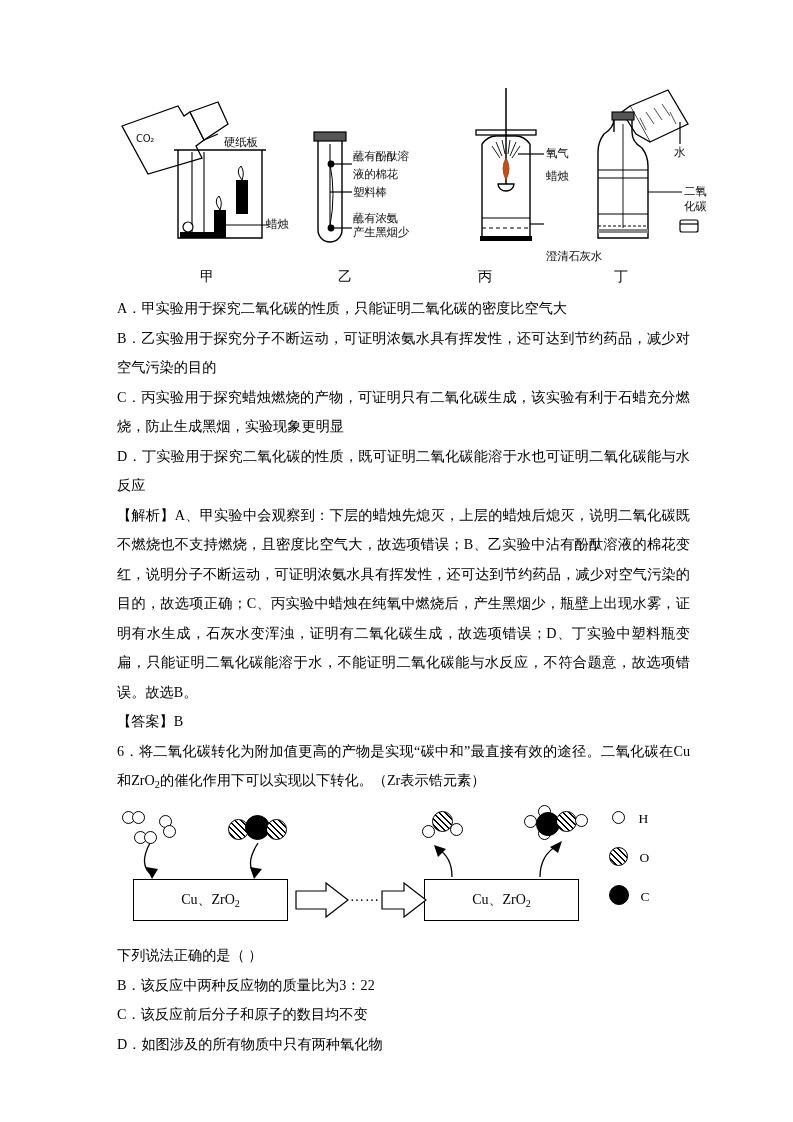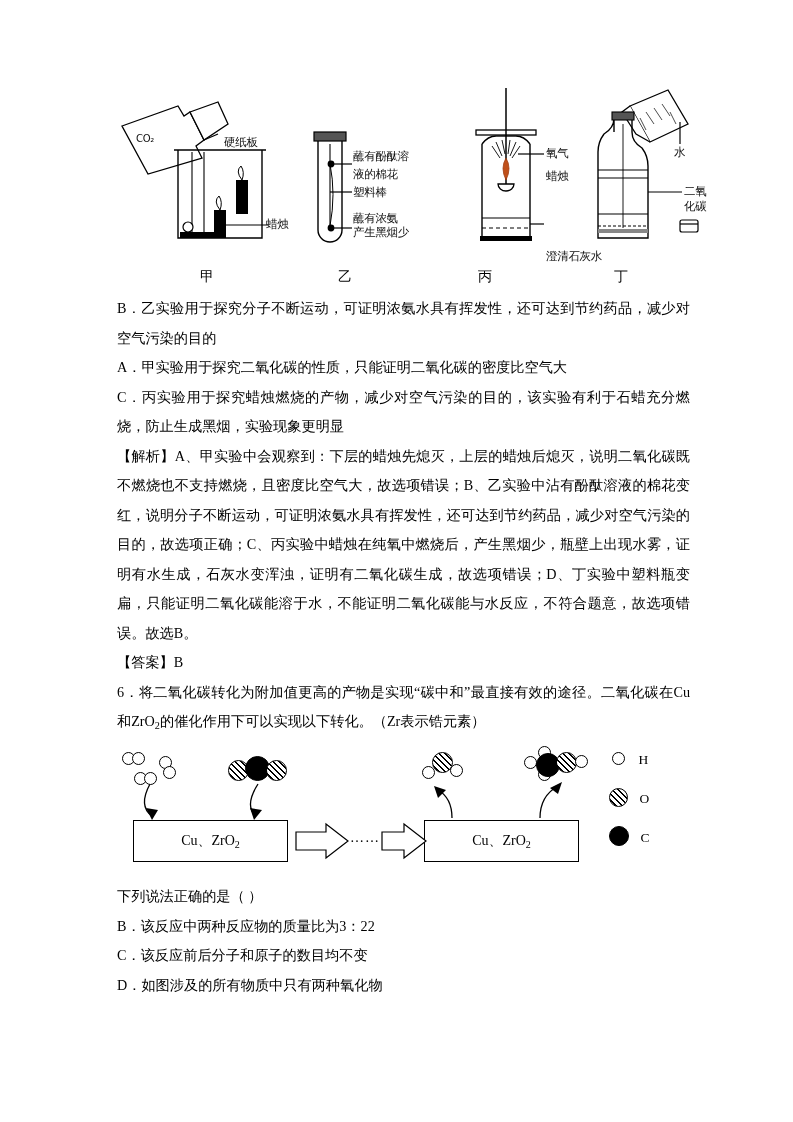--- a/index.html
+++ b/index.html
@@ -217,23 +217,24 @@
     </div>
   </div>
 
   <div class="cap-row">
     <span class="cap" style="left:200px;">甲</span>
     <span class="cap" style="left:338px;">乙</span>
     <span class="cap" style="left:478px;">丙</span>
     <span class="cap" style="left:614px;">丁</span>
   </div>
 
+  <p class="txt">A．甲实验用于探究二氧化碳的性质，只能证明二氧化碳的密度比空气大</p>
   <p class="txt">B．乙实验用于探究分子不断运动，可证明浓氨水具有挥发性，还可达到节约药品，减少对空气污染的目的</p>
-  <p class="txt">A．甲实验用于探究二氧化碳的性质，只能证明二氧化碳的密度比空气大</p>
-  <p class="txt">C．丙实验用于探究蜡烛燃烧的产物，减少对空气污染的目的，该实验有利于石蜡充分燃烧，防止生成黑烟，实验现象更明显</p>
+  <p class="txt">C．丙实验用于探究蜡烛燃烧的产物，可证明只有二氧化碳生成，该实验有利于石蜡充分燃烧，防止生成黑烟，实验现象更明显</p>
+  <p class="txt">D．丁实验用于探究二氧化碳的性质，既可证明二氧化碳能溶于水也可证明二氧化碳能与水反应</p>
 
   <p class="txt">
     <span>【解析】</span><span>A、甲实验中会观察到：下层的蜡烛先熄灭，上层的蜡烛后熄灭，说明二氧化碳既不燃烧也不支持燃烧，且密度比空气大，故选项错误；B、乙实验中沾有酚酞溶液的棉花变红，说明分子不断运动，可证明浓氨水具有挥发性，还可达到节约药品，减少对空气污染的目的，故选项正确；C、丙实验中蜡烛在纯氧中燃烧后，产生黑烟少，瓶壁上出现水雾，证明有水生成，石灰水变浑浊，证明有二氧化碳生成，故选项错误；D、丁实验中塑料瓶变扁，只能证明二氧化碳能溶于水，不能证明二氧化碳能与水反应，不符合题意，故选项错误。故选B。</span>
   </p>
 
   <p class="txt">
     <span>【答案】</span><span class="latin">B</span>
   </p>
 
   <p class="txt">

